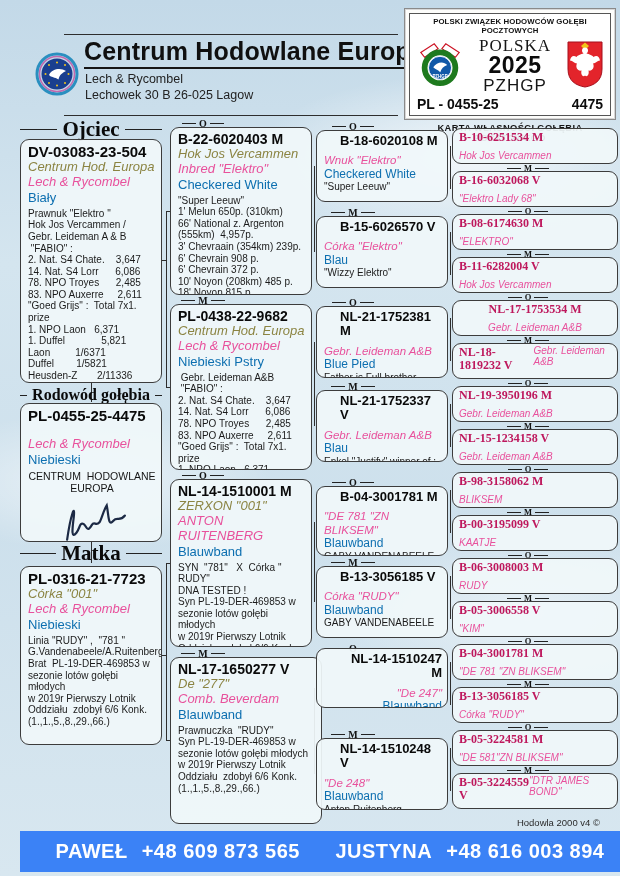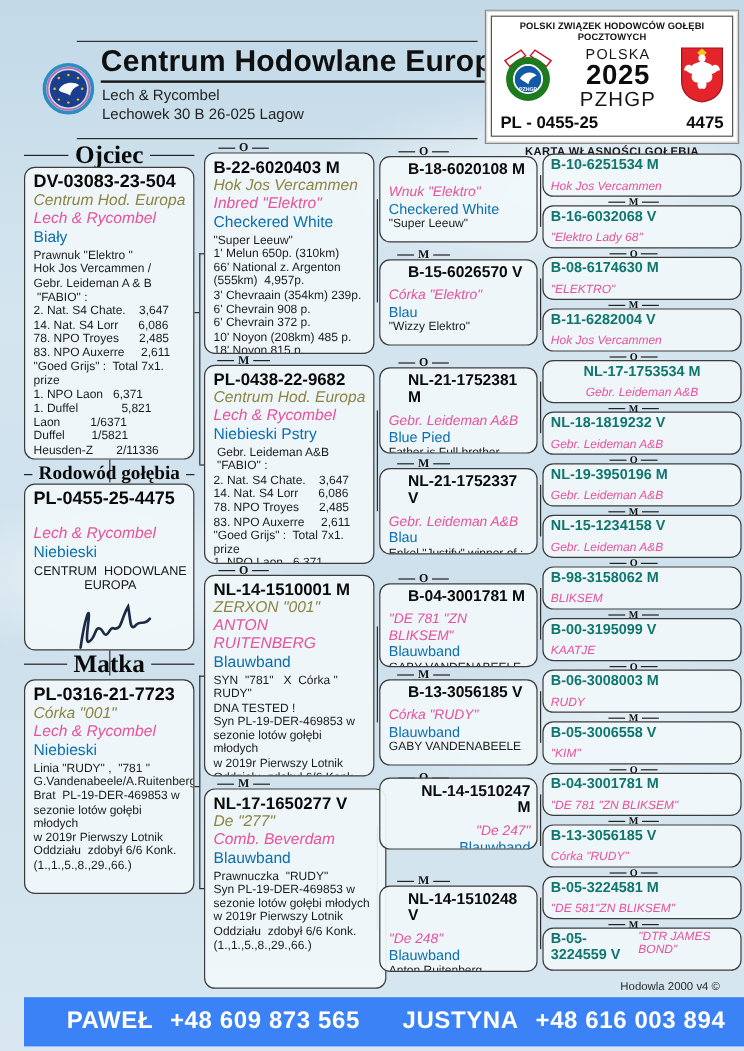--- a/index.html
+++ b/index.html
@@ -16,40 +16,40 @@
   .rule{border-top:1.6px solid #2e2e2e;height:0;}
   
   .title{font-size:25px;font-weight:bold;color:#101010;border-bottom:2.5px solid #151515;padding-bottom:1px;letter-spacing:.2px;}
   .sub{font-size:12.5px;color:#222;}
   
   .card{background:#fdfdfb;border:1px solid #8a8a8a;box-shadow:0 0 0 1px #d7d7d7 inset;}
   .card-inner{margin:4px;border:1.2px solid #555;background:#fff;}
   .banner{font-size:7.8px;font-weight:bold;color:#111;text-align:center;padding:3px 1px 1px;letter-spacing:.1px;}
   .embrow{display:flex;align-items:center;justify-content:space-between;padding:1px 5px;}
   .polska{ text-align:center;line-height:1;}
-  .polska .l1{font-size:12px;color:#161616;letter-spacing:1px;}
+  .polska .l1{font-size:17px;color:#161616;letter-spacing:1px;font-family:Liberation Serif, serif;}
   .polska .l2{font-size:23px;font-weight:bold;color:#0c0c0c;letter-spacing:.5px;}
   .polska .l3{font-size:17px;color:#161616;letter-spacing:1px;}
   .ringrow{display:flex;justify-content:space-between;padding:1px 7px 3px;font-size:14px;font-weight:bold;color:#0c0c0c;}
   .karta{font-size:9.3px;font-weight:bold;color:#151515;text-align:center;letter-spacing:.4px;padding-top:3px;}
   
   .sechead{display:flex;align-items:center;gap:5px;font-family:"Liberation Serif",serif;font-weight:bold;color:#0a0a0a;}
   .sechead::before,.sechead::after{content:"";flex:1;border-top:1.7px solid #222;}
   
   .pbox{background:rgba(240,247,250,.93);border:1.3px solid #3c3c3c;border-radius:9px;padding:3px 5px 2px 7px;overflow:hidden;}
   .bid{font-weight:bold;font-size:14px;color:#0a0a0a;line-height:1.15;}
   .olive{color:#8b8442;font-style:italic;font-size:13px;line-height:1.15;}
   .pink{color:#e8519c;font-style:italic;font-size:13px;line-height:1.15;}
   .blue{color:#0d6fb0;font-size:13px;line-height:1.2;}
   .bodytxt{font-size:10px;color:#1b1b1b;white-space:pre-wrap;line-height:1.16;margin-top:2px;}
   .bid3{font-weight:bold;font-size:13px;color:#0a0a0a;line-height:1.1;margin-left:16px;}
   .pink3{color:#e8519c;font-style:italic;font-size:11.5px;line-height:1.15;margin-top:6px;}
   .blue3{color:#0d6fb0;font-size:12px;line-height:1.15;}
   .note3{font-size:10px;color:#1b1b1b;line-height:1.1;}
-  .bid4{font-weight:bold;font-size:12px;color:#0f766e;line-height:1.05;}
+  .bid4{font-weight:bold;font-size:12px;color:#be185d;line-height:1.05;font-family:Liberation Serif, serif;}
   .pink4{color:#e8519c;font-style:italic;font-size:10px;line-height:1.05;}
   .tag{display:flex;align-items:center;gap:3px;font-family:"Liberation Serif",serif;font-weight:bold;font-size:10px;color:#111;justify-content:center;}
   .tag::before,.tag::after{content:"";width:14px;border-top:1.2px solid #222;}
   .cv{width:0;border-left:1.2px solid #2d2d2d;}
   .ch{height:0;border-top:1.2px solid #2d2d2d;}
   .orgline{font-size:10.5px;color:#151515;text-align:center;white-space:pre-wrap;line-height:1.2;margin-top:2px;}
   
   .verline{font-size:9.5px;color:#2a2a2a;}
   .bar{background:#3b82f6;display:flex;align-items:center;justify-content:space-evenly;color:#fff;font-weight:bold;font-size:20px;letter-spacing:.5px;margin-left:20px;}
   .bar .grp{display:flex;gap:14px;}
@@ -363,21 +363,21 @@
 <div class="abs tag" style="left:505px;top:292px;width:46px;font-size:8.5px;">
     <span>O</span>
   </div>
 <div class="abs pbox" style="left:452px;top:300px;width:166px;height:36px;display:flex;flex-direction:column;justify-content:space-between;padding:2px 6px;text-align:center;">
   <div class="bid4">NL-17-1753534 M</div>
   <div class="pink4">Gebr. Leideman A&amp;B</div>
 </div>
 <div class="abs tag" style="left:505px;top:335px;width:46px;font-size:8.5px;">
     <span>M</span>
   </div>
-<div class="abs pbox" style="left:452px;top:343px;width:166px;height:36px;display:flex;flex-direction:column;justify-content:space-between;padding:2px 6px;">
+<div class="abs pbox" style="left:452px;top:343px;width:166px;height:36px;display:flex;flex-direction:row;justify-content:space-between;padding:2px 6px;">
   <div class="bid4">NL-18-1819232 V</div>
   <div class="pink4">Gebr. Leideman A&amp;B</div>
 </div>
 <div class="abs tag" style="left:505px;top:378px;width:46px;font-size:8.5px;">
     <span>O</span>
   </div>
 <div class="abs pbox" style="left:452px;top:386px;width:166px;height:36px;display:flex;flex-direction:column;justify-content:space-between;padding:2px 6px;">
   <div class="bid4">NL-19-3950196 M</div>
   <div class="pink4">Gebr. Leideman A&amp;B</div>
 </div>

